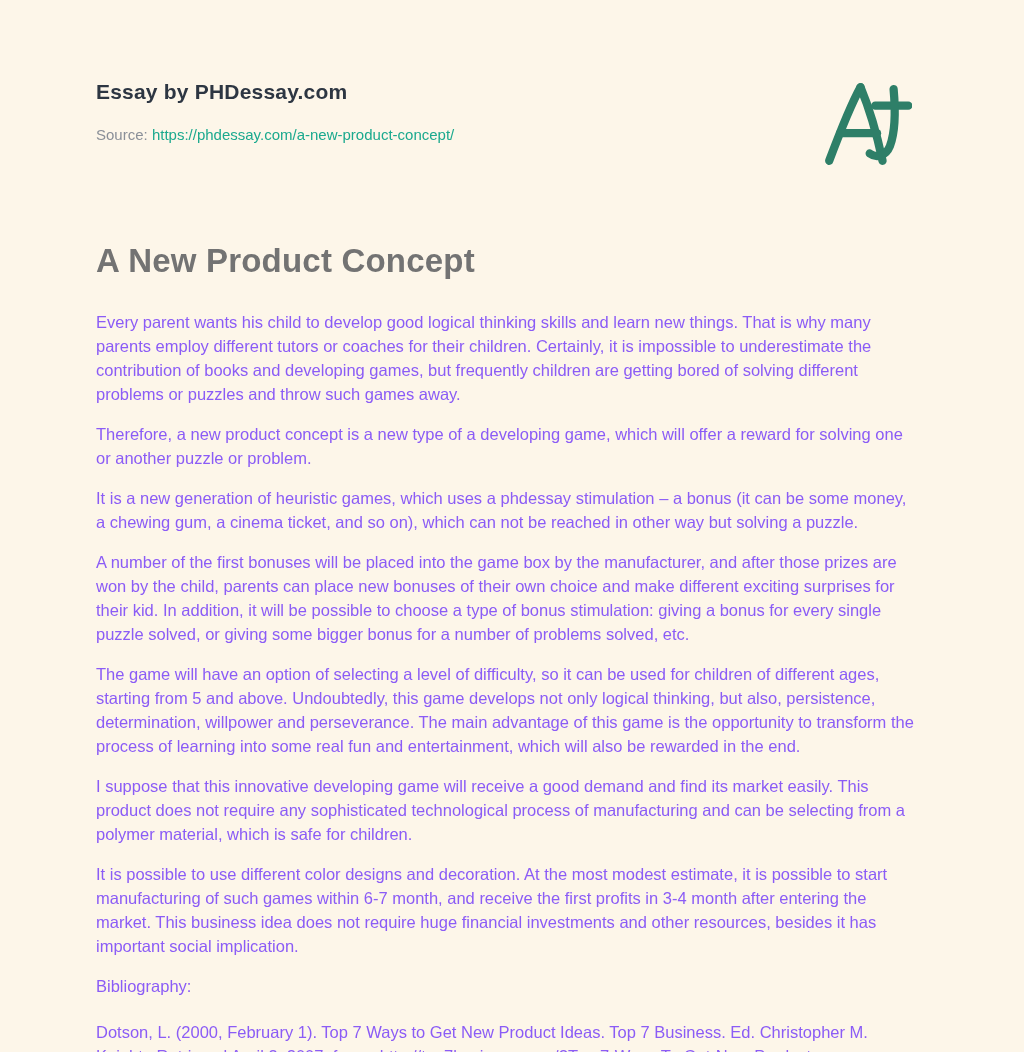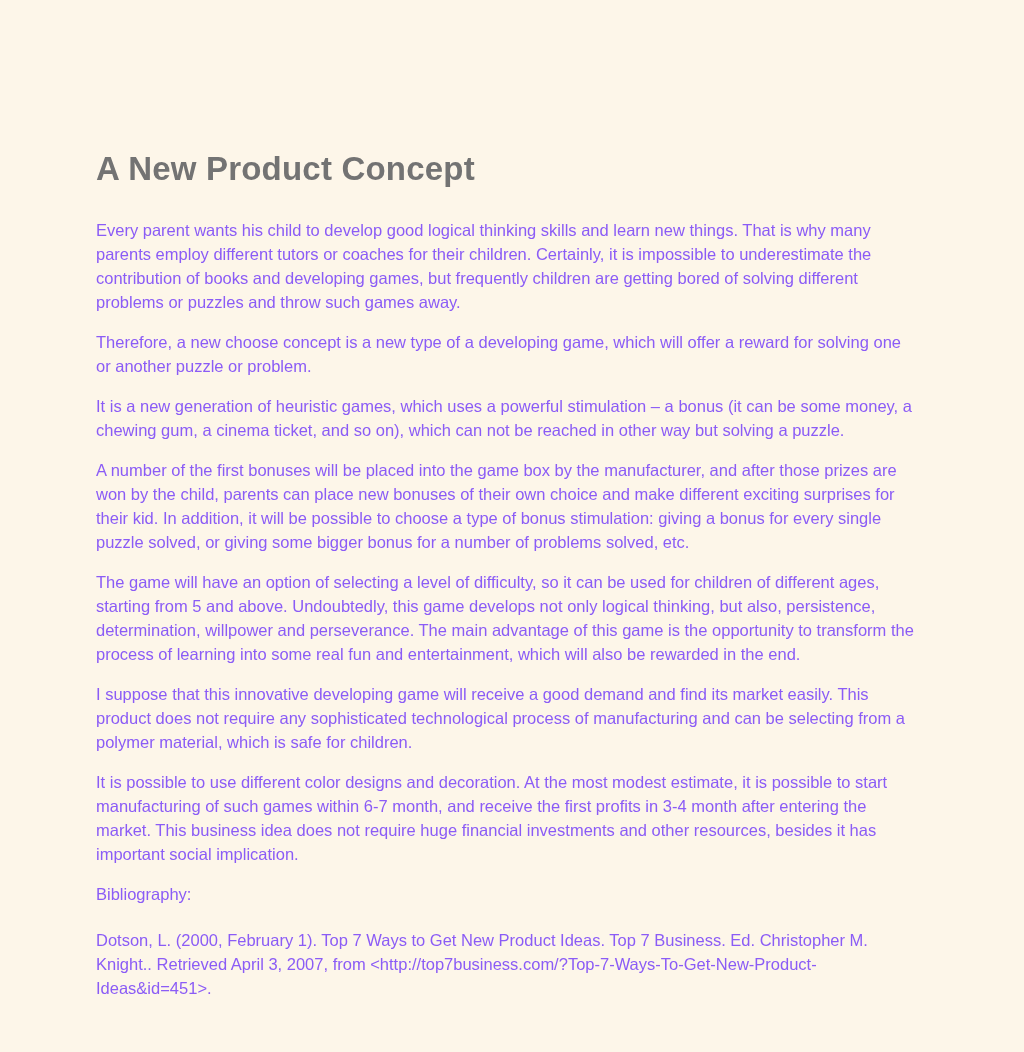--- a/index.html
+++ b/index.html
@@ -60,27 +60,48 @@
     color: #8b5cf6;
     margin-bottom: 16px;
   }
   .article-body p.bib-label { margin-bottom: 22px; }
 </style>
 </head>
 <body>
 
 <div class="page">
 
+  <div class="top-row">
+    <div class="brand-block">
+      <div class="brand-title">Essay by PHDessay.com</div>
+      <div class="source-line">
+        <span>Source:</span>
+        <a href="#">https://phdessay.com/a-new-product-concept/</a>
+      </div>
+    </div>
+
+    <div class="logo-box">
+      <svg viewBox="0 0 100 100" width="92" height="92" aria-hidden="true">
+        <g fill="none" stroke="#2e7f68" stroke-width="9" stroke-linecap="round" stroke-linejoin="round">
+          <path d="M10 90 C 22 58, 34 28, 44 10"></path>
+          <path d="M44 10 C 54 34, 62 62, 68 90"></path>
+          <path d="M22 60 L 62 60"></path>
+          <path d="M60 30 L 96 30"></path>
+          <path d="M80 12 C 82 34, 82 58, 76 74 C 72 84, 62 88, 54 82"></path>
+        </g>
+      </svg>
+    </div>
+  </div>
 
   <h1 class="article-title">A New Product Concept</h1>
 
   <div class="article-body">
     <p>Every parent wants his child to develop good logical thinking skills and learn new things. That is why many parents employ different tutors or coaches for their children. Certainly, it is impossible to underestimate the contribution of books and developing games, but frequently children are getting bored of solving different problems or puzzles and throw such games away.</p>
-    <p>Therefore, a new choose concept is a new type of a developing game, which will offer a reward for solving one or another puzzle or problem.</p>
-    <p>It is a new generation of heuristic games, which uses a powerful stimulation – a bonus (it can be some money, a chewing gum, a cinema ticket, and so on), which can not be reached in other way but solving a puzzle.</p>
+    <p>Therefore, a new product concept is a new type of a developing game, which will offer a reward for solving one or another puzzle or problem.</p>
+    <p>It is a new generation of heuristic games, which uses a phdessay stimulation – a bonus (it can be some money, a chewing gum, a cinema ticket, and so on), which can not be reached in other way but solving a puzzle.</p>
     <p>A number of the first bonuses will be placed into the game box by the manufacturer, and after those prizes are won by the child, parents can place new bonuses of their own choice and make different exciting surprises for their kid. In addition, it will be possible to choose a type of bonus stimulation: giving a bonus for every single puzzle solved, or giving some bigger bonus for a number of problems solved, etc.</p>
     <p>The game will have an option of selecting a level of difficulty, so it can be used for children of different ages, starting from 5 and above. Undoubtedly, this game develops not only logical thinking, but also, persistence, determination, willpower and perseverance. The main advantage of this game is the opportunity to transform the process of learning into some real fun and entertainment, which will also be rewarded in the end.</p>
     <p>I suppose that this innovative developing game will receive a good demand and find its market easily. This product does not require any sophisticated technological process of manufacturing and can be selecting from a polymer material, which is safe for children.</p>
     <p>It is possible to use different color designs and decoration. At the most modest estimate, it is possible to start manufacturing of such games within 6-7 month, and receive the first profits in 3-4 month after entering the market. This business idea does not require huge financial investments and other resources, besides it has important social implication.</p>
     <p class="bib-label">Bibliography:</p>
     <p>Dotson, L. (2000, February 1). Top 7 Ways to Get New Product Ideas. Top 7 Business. Ed. Christopher M. Knight.. Retrieved April 3, 2007, from &lt;http://top7business.com/?Top-7-Ways-To-Get-New-Product-Ideas&amp;id=451&gt;.</p>
   </div>
 
 </div>
 

